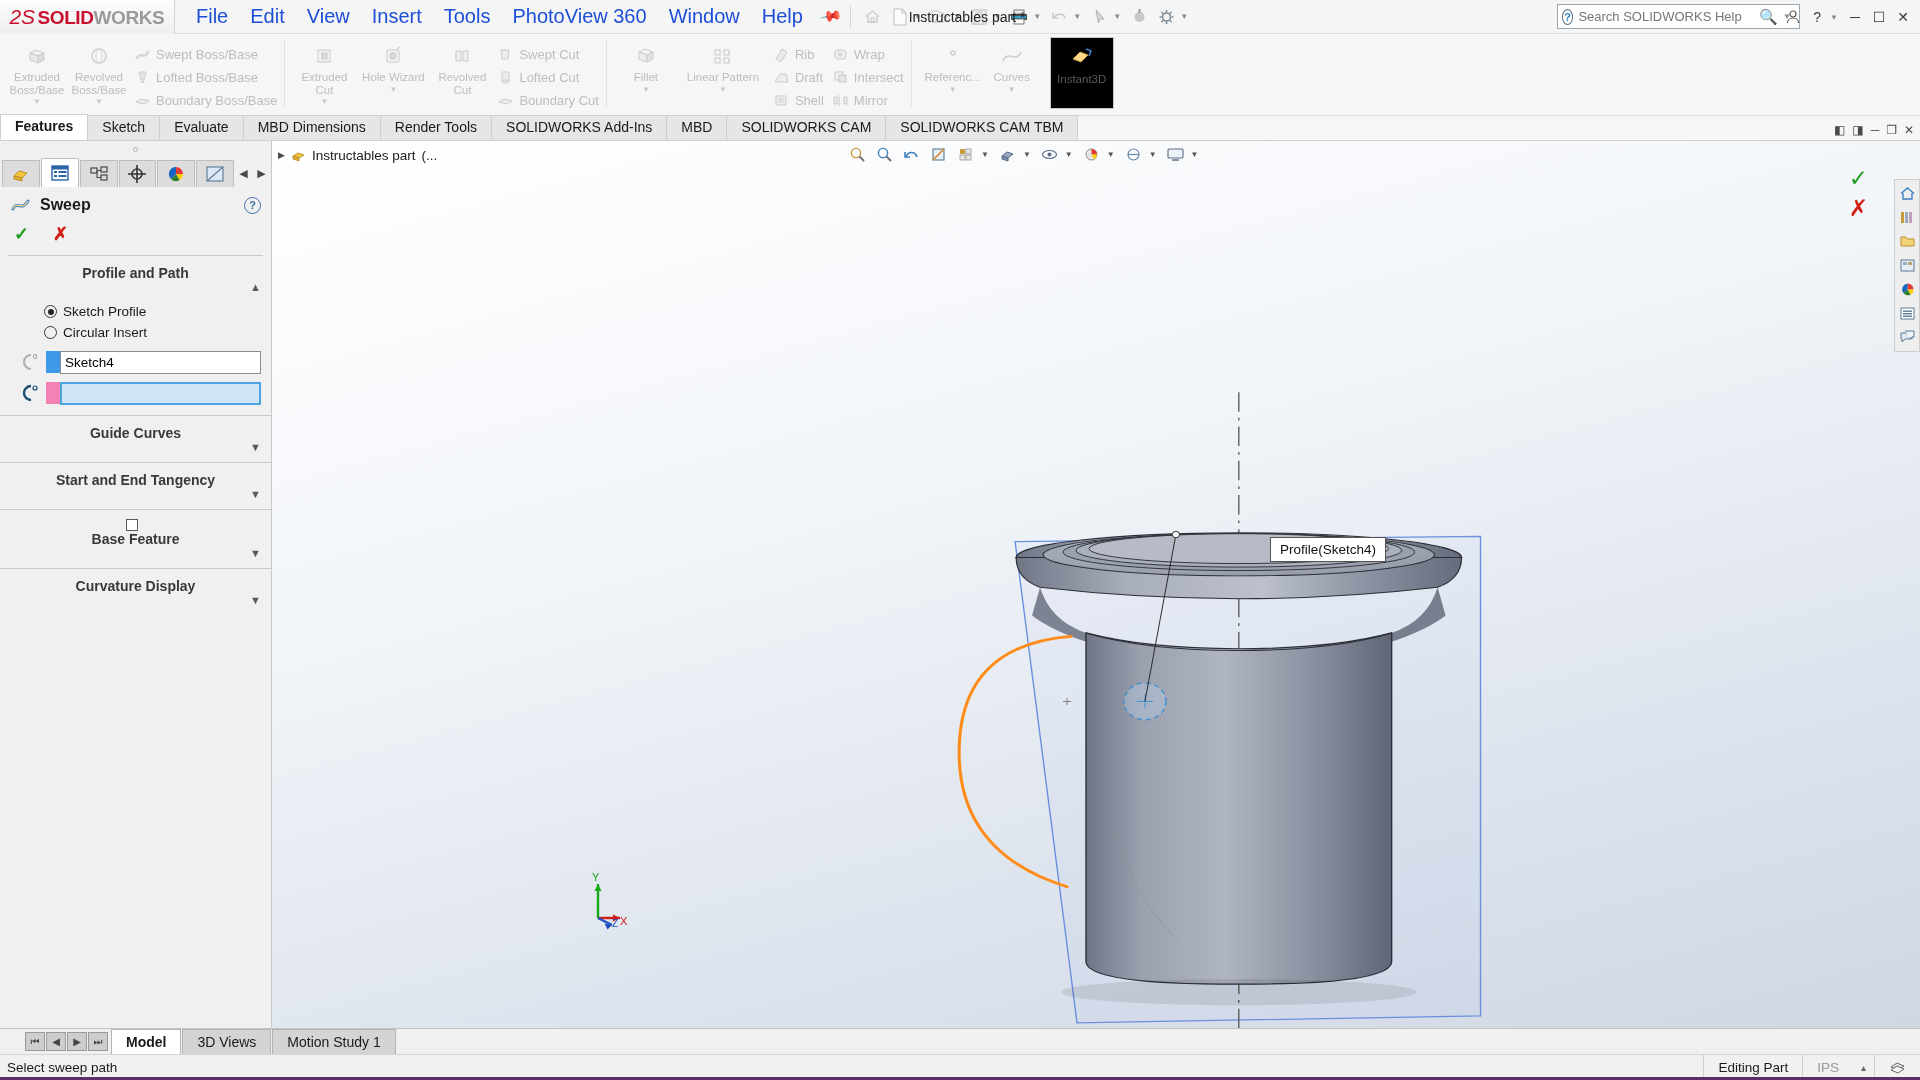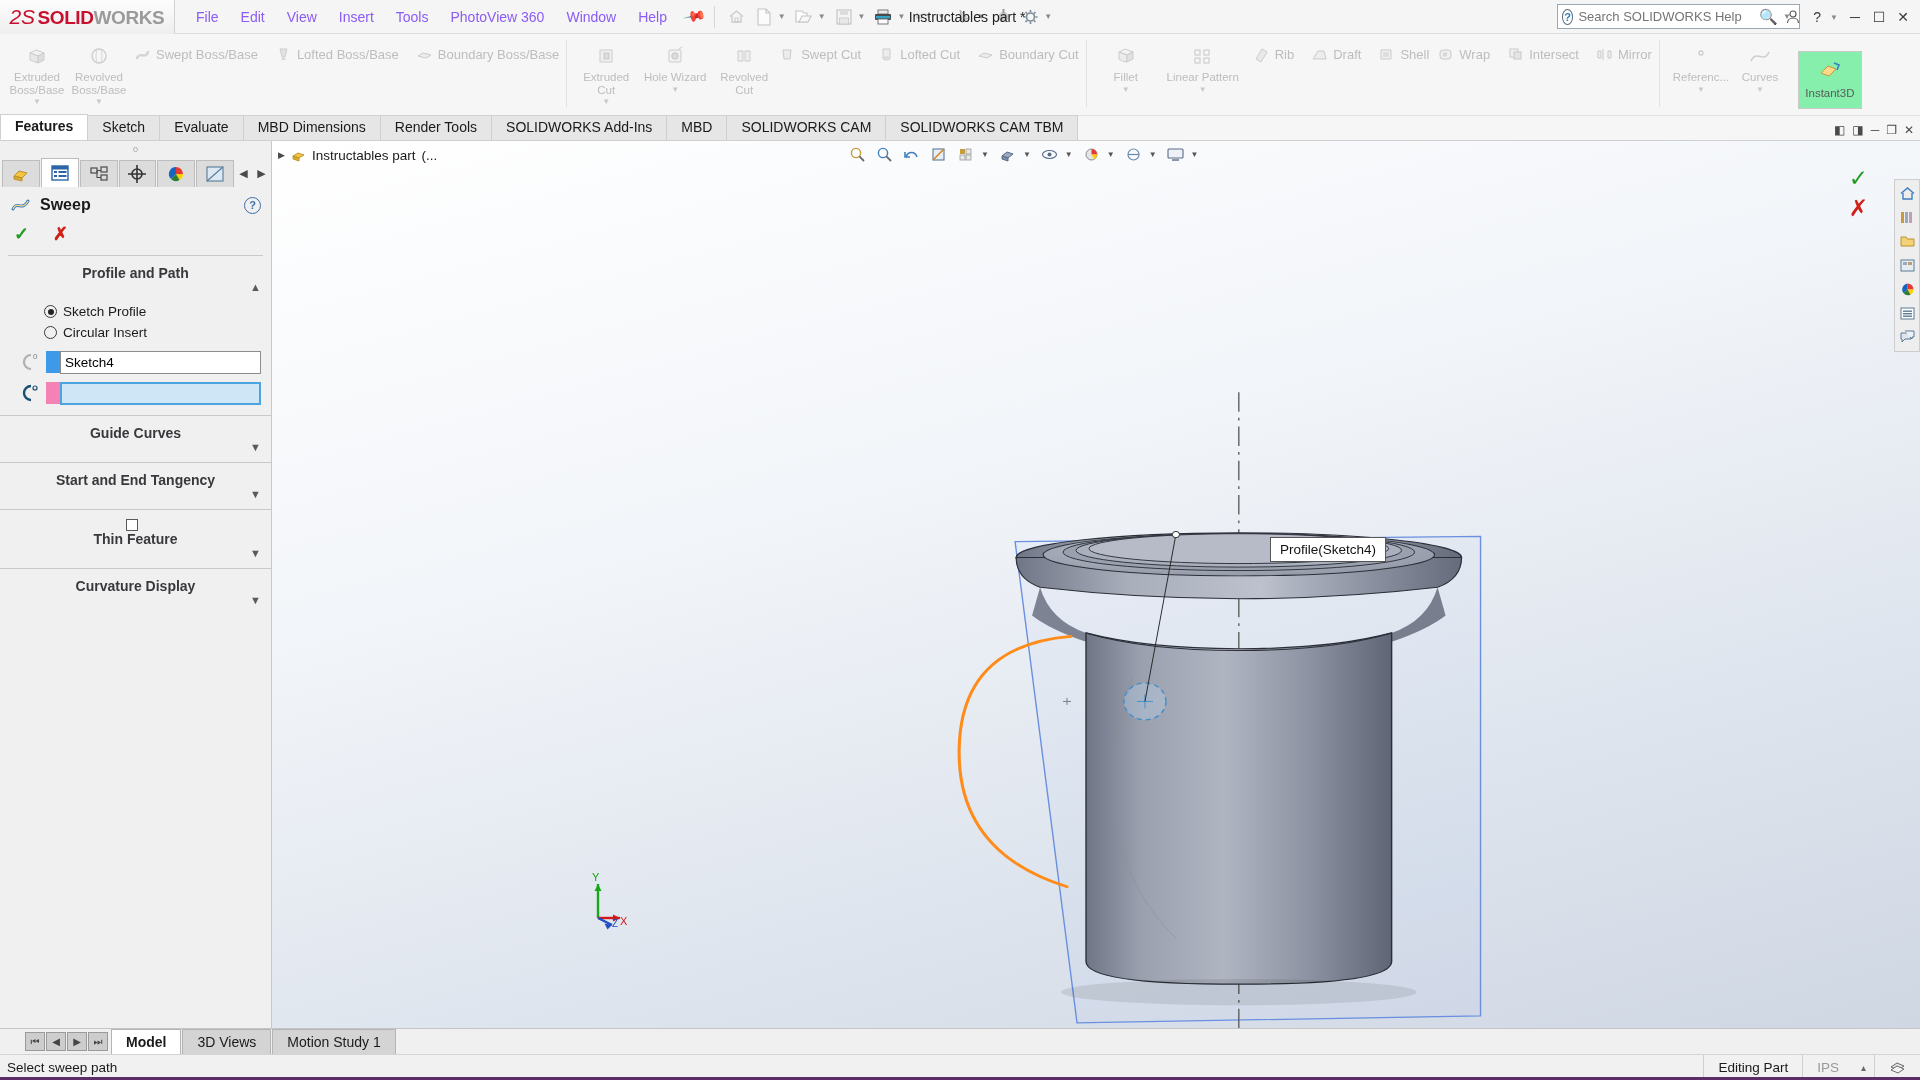--- a/index.html
+++ b/index.html
@@ -20,21 +20,21 @@
   }
   .logo-box {
     width:175px; height:34px; display:flex; align-items:center; justify-content:center;
     background:linear-gradient(#fdfdfd,#eeeeee); border-right:1px solid #d2d2d2;
   }
   .logo-txt { font-size:19px; font-weight:bold; letter-spacing:-0.4px; }
   .logo-ds { color:#c8102e; font-style:italic; font-weight:normal; font-size:21px; margin-right:3px;}
   .logo-solid { color:#c8102e; }
   .logo-works { color:#9a9a9a; }
   .menubar { display:flex; align-items:center; gap:0px; margin-left:10px; }
-  .menubar .mi { padding:5px 11px; font-size:14px; color:#8b5cf6; cursor:default; border-radius:2px;}
+  .menubar .mi { padding:5px 11px; font-size:20px; color:#1d4ed8; cursor:default; border-radius:2px;}
   .pin-ico { margin-left:8px; color:#2a7fbd; font-size:15px; transform:rotate(35deg); display:inline-block; }
   .tb-sep { width:1px; height:22px; background:#d6d6d6; margin:0 9px; }
   .qat { display:flex; align-items:center; gap:1px; }
   .qat .qb { width:26px; height:26px; display:flex; align-items:center; justify-content:center; }
   .caret { font-size:8px; color:#8a8a8a; margin-right:4px; }
   .doc-title {
     position:absolute; left:50%; transform:translateX(-50%);
     font-size:14px; color:#222;margin-left:7px;
   }
   .search-wrap {
@@ -56,27 +56,27 @@
     height:82px; background:#f6f6f6; display:flex; align-items:stretch;
     border-bottom:1px solid #e0e0e0; position:relative; flex:none; color:#bbbbbb;
   }
   .rgroup { display:flex; align-items:flex-start; padding:4px 6px 0 6px; position:relative; }
   .rgroup + .rgroup::before {
     content:""; position:absolute; left:-3px; top:6px; bottom:8px; width:1px; background:#e2e2e2;
   }
   .rbig { width:62px; text-align:center; padding-top:5px; cursor:default; }
   .rbig .ic { height:26px; display:flex; align-items:center; justify-content:center; }
   .rbig .lb { font-size:11.5px; line-height:12.5px; color:#bdbdbd; margin-top:2px; }
-  .rsmalls { display:flex; padding-top:6px; gap:9px; }
+  .rsmalls { display:flex; flex-direction:column; padding-top:6px; gap:3px; }
   .rsm { display:flex; align-items:center; gap:5px; height:20px; font-size:13px; color:#bdbdbd; padding:0 4px;}
   .rsm .ic { width:17px; height:17px; display:flex; align-items:center; justify-content:center; }
   .rdrop { font-size:8px; color:#c9c9c9; text-align:center; margin-top:1px; }
   .instant3d {
-    width:64px; background:#86efac; border:1px solid #c9c9c9; text-align:center;
-    padding-top:6px; margin:17px 6px 6px 6px; color:#6b6b6b;
+    width:64px; background:#000000; border:1px solid #c9c9c9; text-align:center;
+    padding-top:6px; margin:3px 6px 6px 6px; color:#6b6b6b;
   }
   .instant3d .lb { font-size:11.5px; color:#5a5a5a; margin-top:3px; }
   .cmdtabs {
     display:flex; align-items:flex-end; height:25px; background:#f6f6f6;
     border-bottom:1px solid #cfcfcf; flex:none; position:relative;
   }
   .cmdtab {
     padding:3px 14px 4px 14px; font-size:14px; color:#1a1a1a; background:#e6e6e6;
     border:1px solid #cfcfcf; border-bottom:none; margin-right:-1px; line-height:17px;
   }
@@ -659,21 +659,21 @@
       <div class="collapse-row">
         <span>Guide Curves</span>
         <span class="chev">▼</span>
       </div>
       <div class="collapse-row">
         <span>Start and End Tangency</span>
         <span class="chev">▼</span>
       </div>
       <div class="collapse-row">
         <span class="chk"></span>
-        <span>Thin Feature</span>
+        <span>Base Feature</span>
         <span class="chev">▼</span>
       </div>
       <div class="collapse-row">
         <span>Curvature Display</span>
         <span class="chev">▼</span>
       </div>
     </div>
 
     <div class="lp-grip">
         <span class="d"></span>

